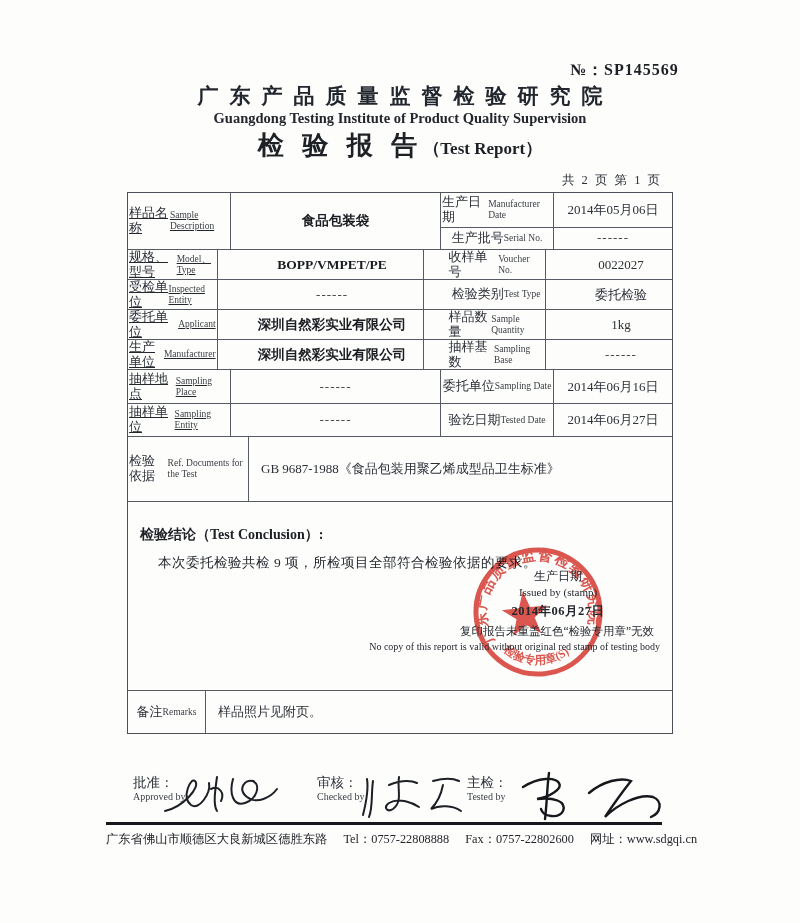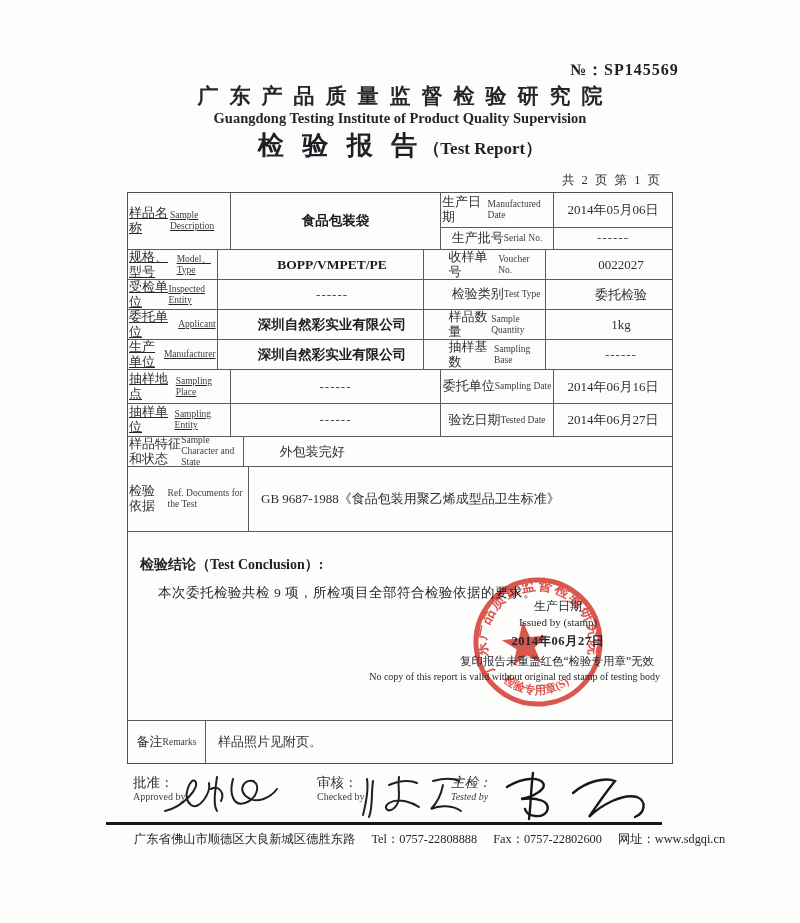--- a/index.html
+++ b/index.html
@@ -78,26 +78,26 @@
   }
   
   .sig-zone { position:absolute; left:127px; top:765px; width:560px; height:58px; }
   .sig-group { position:absolute; top:10px; }
   .sig-label { line-height:1.2; }
   .sig-label .cn { font-size:13.5px; color:#2b2f36; }
   .sig-label .en { font-size:10px; color:#3c4046; }
   .sig-svg { position:absolute; top:-8px; }
   .sg1 { left:6px; }  .sg1 .sig-svg { left:28px; }
   .sg2 { left:190px; } .sg2 .sig-svg { left:42px; }
-  .sg3 { left:324px;font-style:italic; } .sg3 .sig-svg { left:46px; }
+  .sg3 { left:340px; } .sg3 .sig-svg { left:46px; }
   
   .footer-rule { position:absolute; left:106px; top:822px; width:556px; height:3px; background:#16181b; }
   .footer-text {
     position:absolute; left:106px; top:831px; width:640px;
-    font-size:12.3px; color:#23262b; white-space:nowrap;margin-left:28px;
+    font-size:12.3px; color:#23262b; white-space:nowrap;
   }
   .footer-text span { margin-right:13px; }
 </style>
 </head>
 <body>
 
 <div class="page">
 
   <div class="report-no">
     <span>№：</span><span>SP145569</span>
@@ -114,21 +114,21 @@
     <div class="r h-r1">
       <div class="c lc w1">
         <div class="cn">样品名称</div>
         <div class="en">Sample Description</div>
       </div>
       <div class="c vc bold w2">食品包装袋</div>
       <div class="stack">
         <div class="sub">
           <div class="c lc w3">
             <div class="cn">生产日期</div>
-            <div class="en">Manufactured Date</div>
+            <div class="en">Manufacturer Date</div>
           </div>
           <div class="c vc w4">2014年05月06日</div>
         </div>
         <div class="sub">
           <div class="c lc w3">
             <div class="cn">生产批号</div>
             <div class="en">Serial No.</div>
           </div>
           <div class="c vc dash w4">------</div>
         </div>
@@ -206,27 +206,20 @@
         <div class="en">Sampling Entity</div>
       </div>
       <div class="c vc dash w2">------</div>
       <div class="c lc w3">
         <div class="cn">验讫日期</div>
         <div class="en">Tested Date</div>
       </div>
       <div class="c vc w4">2014年06月27日</div>
     </div>
 
-    <div class="r h-30">
-      <div class="c lc wI1">
-        <div class="cn">样品特征和状态</div>
-        <div class="en">Sample Character and State</div>
-      </div>
-      <div class="c vc left wI2">外包装完好</div>
-    </div>
 
     <div class="r h-65">
       <div class="c lc wI1">
         <div class="cn">检验依据</div>
         <div class="en">Ref. Documents for the Test</div>
       </div>
       <div class="c vc left wI2">GB 9687-1988《食品包装用聚乙烯成型品卫生标准》</div>
     </div>
 
     <div class="r h-conc">

